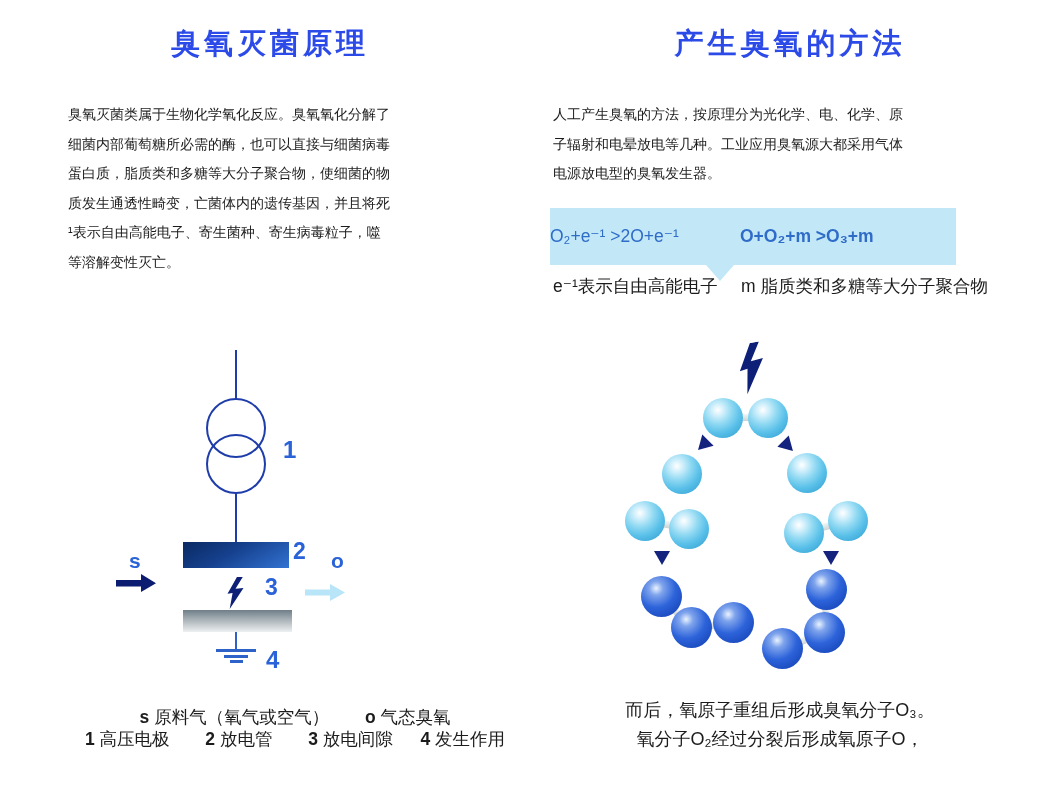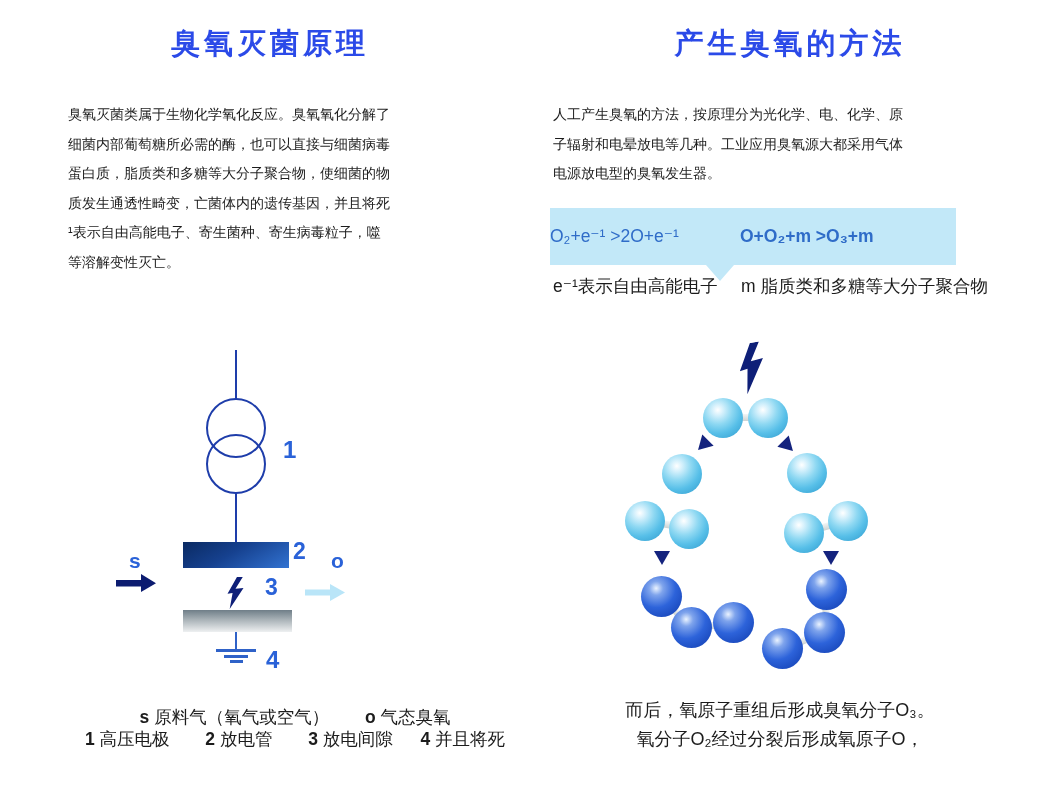--- a/index.html
+++ b/index.html
@@ -134,21 +134,21 @@
     <b>1</b>
     <span>高压电极</span>
     <span class="gap"></span>
     <b>2</b>
     <span>放电管</span>
     <span class="gap"></span>
     <b>3</b>
     <span>放电间隙</span>
     <span class="gap-sm"></span>
     <b>4</b>
-    <span>并且将死</span>
+    <span>发生作用</span>
   </div>
 
   <svg style="position:absolute;left:738px;top:343px;transform:rotate(-10deg);" width="28" height="50" viewBox="0 0 24 44">
     <polygon points="14,0 1,23 8,22 4,44 23,15 12,16 22,0" fill="#0e1f78"></polygon>
   </svg>
 
   <div class="bond" style="left:736px;top:414px;"></div>
   <div class="sph lt" style="left:703px;top:398px;"></div>
   <div class="sph lt" style="left:748px;top:398px;"></div>
 

